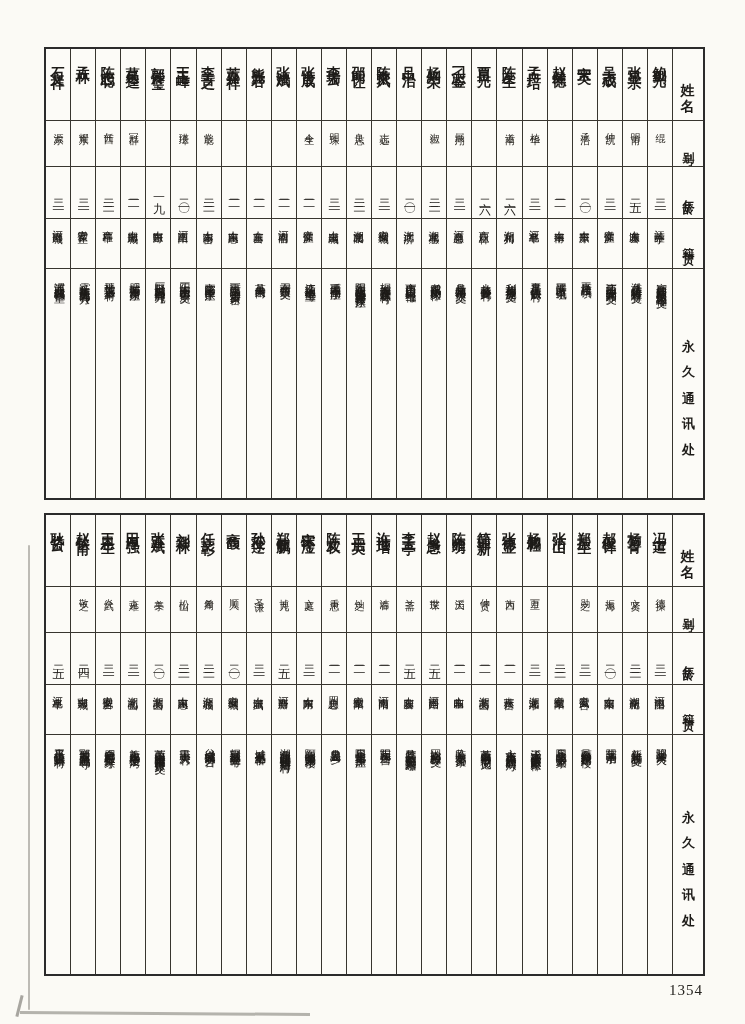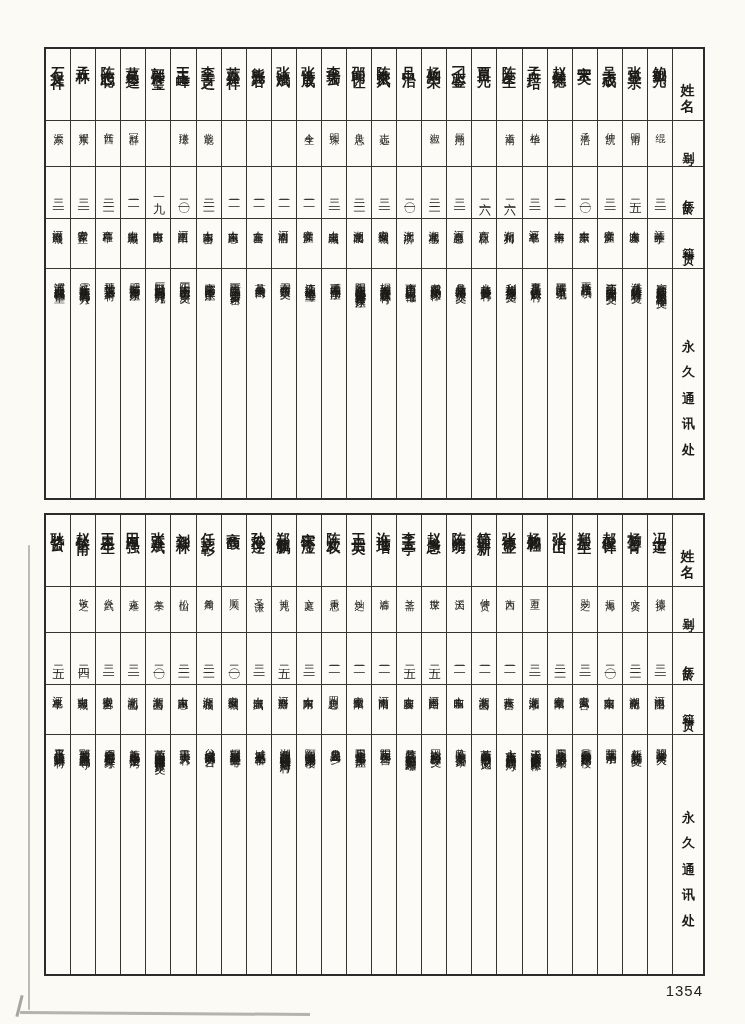--- a/index.html
+++ b/index.html
@@ -47,21 +47,21 @@
   .c-address span{font-size:11px;letter-spacing:1px;}
   
   .header-col .cell{align-items:center;}
   .header-col .c-name span  {font-size:14px;font-weight:700;letter-spacing:16px;}
   .header-col .c-alias span {font-size:12px;font-weight:700;letter-spacing:4px;}
   .header-col .c-age span   {font-size:12px;font-weight:700;letter-spacing:4px;}
   .header-col .c-origin span{font-size:12px;font-weight:700;letter-spacing:7px;}
   .header-col .c-address span{font-size:13px;font-weight:700;letter-spacing:26px;padding-top:14px;}
   .page-number{
     position:absolute;right:42px;top:982px;
-    font-family:Liberation Sans, sans-serif;font-size:15px;color:#24221e;
+    font-family:Liberation Serif, serif;font-size:15px;color:#24221e;
     letter-spacing:1px;
   }
   
   .artifact-left{
     position:absolute;left:28px;top:545px;width:2px;height:465px;
     background:#8a877f;opacity:.55;border-radius:1px;
   }
   .artifact-bottom{
     position:absolute;left:20px;top:1012px;width:290px;height:3px;
     background:#6e6b64;opacity:.5;transform:rotate(.4deg);

